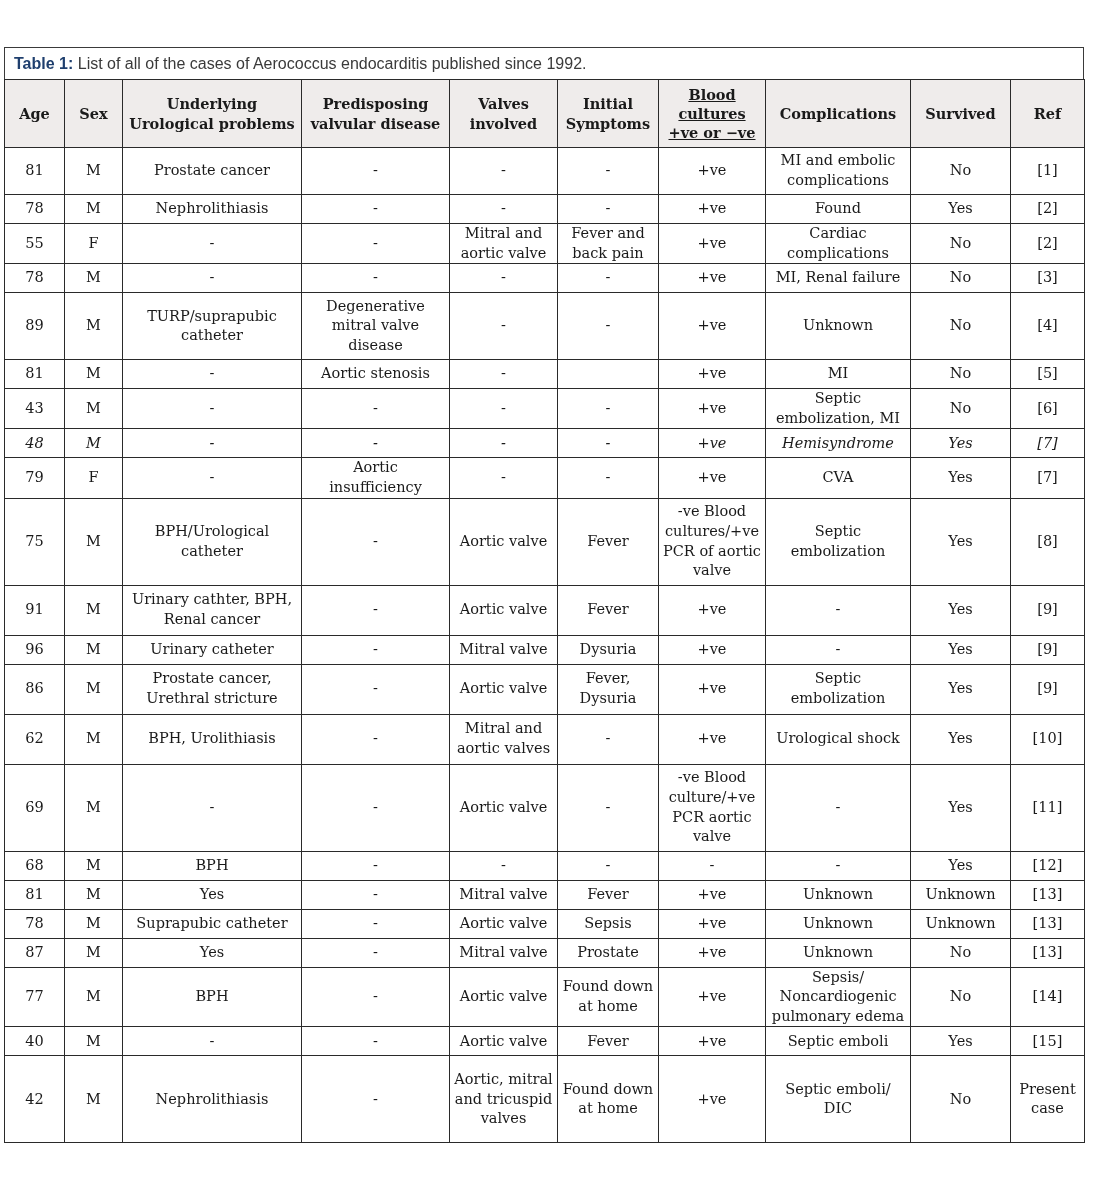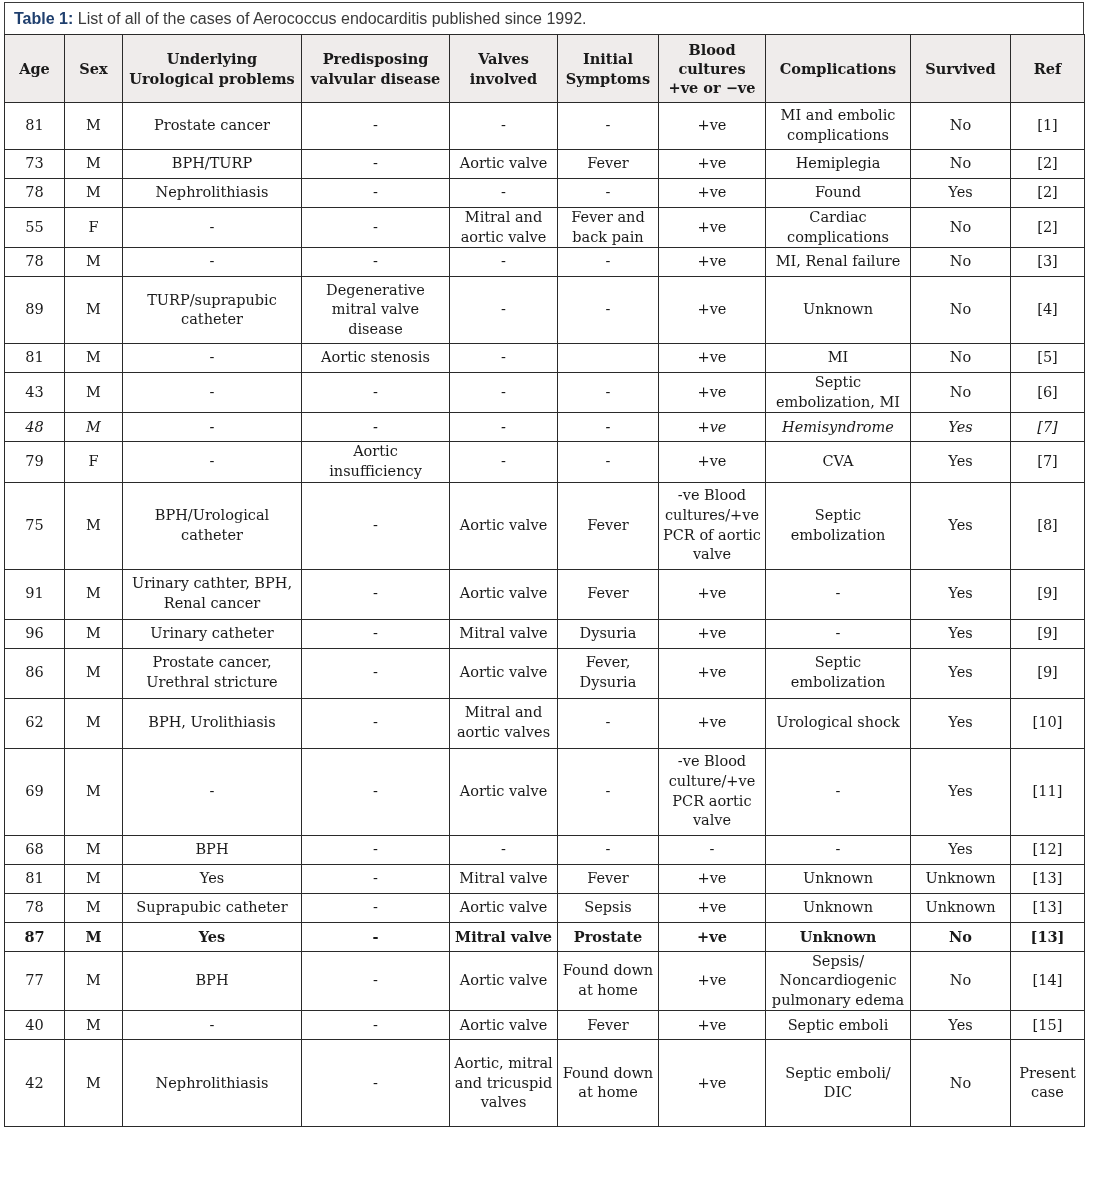--- a/index.html
+++ b/index.html
@@ -3,20 +3,21 @@
   <meta charset="utf-8">
   <style>
     html, body { margin: 0; padding: 0; background: #ffffff; }
     body { width: 1093px; height: 1180px; position: relative; overflow: hidden; }
     .wrap { position: absolute; left: 4px; top: 2px; width: 1080px; }
     .caption {
       border: 1px solid #3a3a3a; border-bottom: none;
       height: 31px; line-height: 31px; padding-left: 9px;
       font-family: "Liberation Sans", sans-serif; font-size: 16px; color: #3a3a3a;
       white-space: nowrap;
+      margin-top: 45px;
     }
     .caption .label { color: #1f3f6e; font-weight: bold; }
     table {
       border-collapse: collapse; width: 1080px; table-layout: fixed;
       font-family: "DejaVu Serif", "Liberation Serif", serif; font-size: 14.5px; color: #1a1a1a;
     }
     th, td {
       border: 1px solid #2a2a2a; text-align: center; vertical-align: middle;
       padding: 0 3px; line-height: 19.6px;
     }
@@ -44,52 +45,40 @@
         <col style="width:74px">
     </colgroup>
     <thead>
       <tr id="hdr">
           <th>Age</th>
           <th>Sex</th>
           <th>Underlying<br>Urological problems</th>
           <th>Predisposing<br>valvular disease</th>
           <th>Valves<br>involved</th>
           <th>Initial<br>Symptoms</th>
-          <th style="line-height: 19px;">Blood<br>cultures<br>+ve or −ve</th>
+          <th style="line-height: 19px; text-decoration: underline;">Blood<br>cultures<br>+ve or −ve</th>
           <th>Complications</th>
           <th>Survived</th>
           <th>Ref</th>
         </tr>
     </thead>
     <tbody id="tbody">
         <tr style="height: 47px;">
           <td>81</td>
           <td>M</td>
           <td>Prostate cancer</td>
           <td>-</td>
           <td>-</td>
           <td>-</td>
           <td>+ve</td>
           <td>MI and embolic complications</td>
           <td>No</td>
           <td>[1]</td>
         </tr>
         <tr style="height: 29px;">
-          <td>73</td>
-          <td>M</td>
-          <td>BPH/TURP</td>
-          <td>-</td>
-          <td>Aortic valve</td>
-          <td>Fever</td>
-          <td>+ve</td>
-          <td>Hemiplegia</td>
-          <td>No</td>
-          <td>[2]</td>
-        </tr>
-        <tr style="height: 29px;">
           <td>78</td>
           <td>M</td>
           <td>Nephrolithiasis</td>
           <td>-</td>
           <td>-</td>
           <td>-</td>
           <td>+ve</td>
           <td>Found</td>
           <td>Yes</td>
           <td>[2]</td>
@@ -279,21 +268,21 @@
           <td>M</td>
           <td>Suprapubic catheter</td>
           <td>-</td>
           <td>Aortic valve</td>
           <td>Sepsis</td>
           <td>+ve</td>
           <td>Unknown</td>
           <td>Unknown</td>
           <td>[13]</td>
         </tr>
-        <tr style="height: 29px; font-weight: bold;">
+        <tr style="height: 29px;">
           <td>87</td>
           <td>M</td>
           <td>Yes</td>
           <td>-</td>
           <td>Mitral valve</td>
           <td>Prostate</td>
           <td>+ve</td>
           <td>Unknown</td>
           <td>No</td>
           <td>[13]</td>

